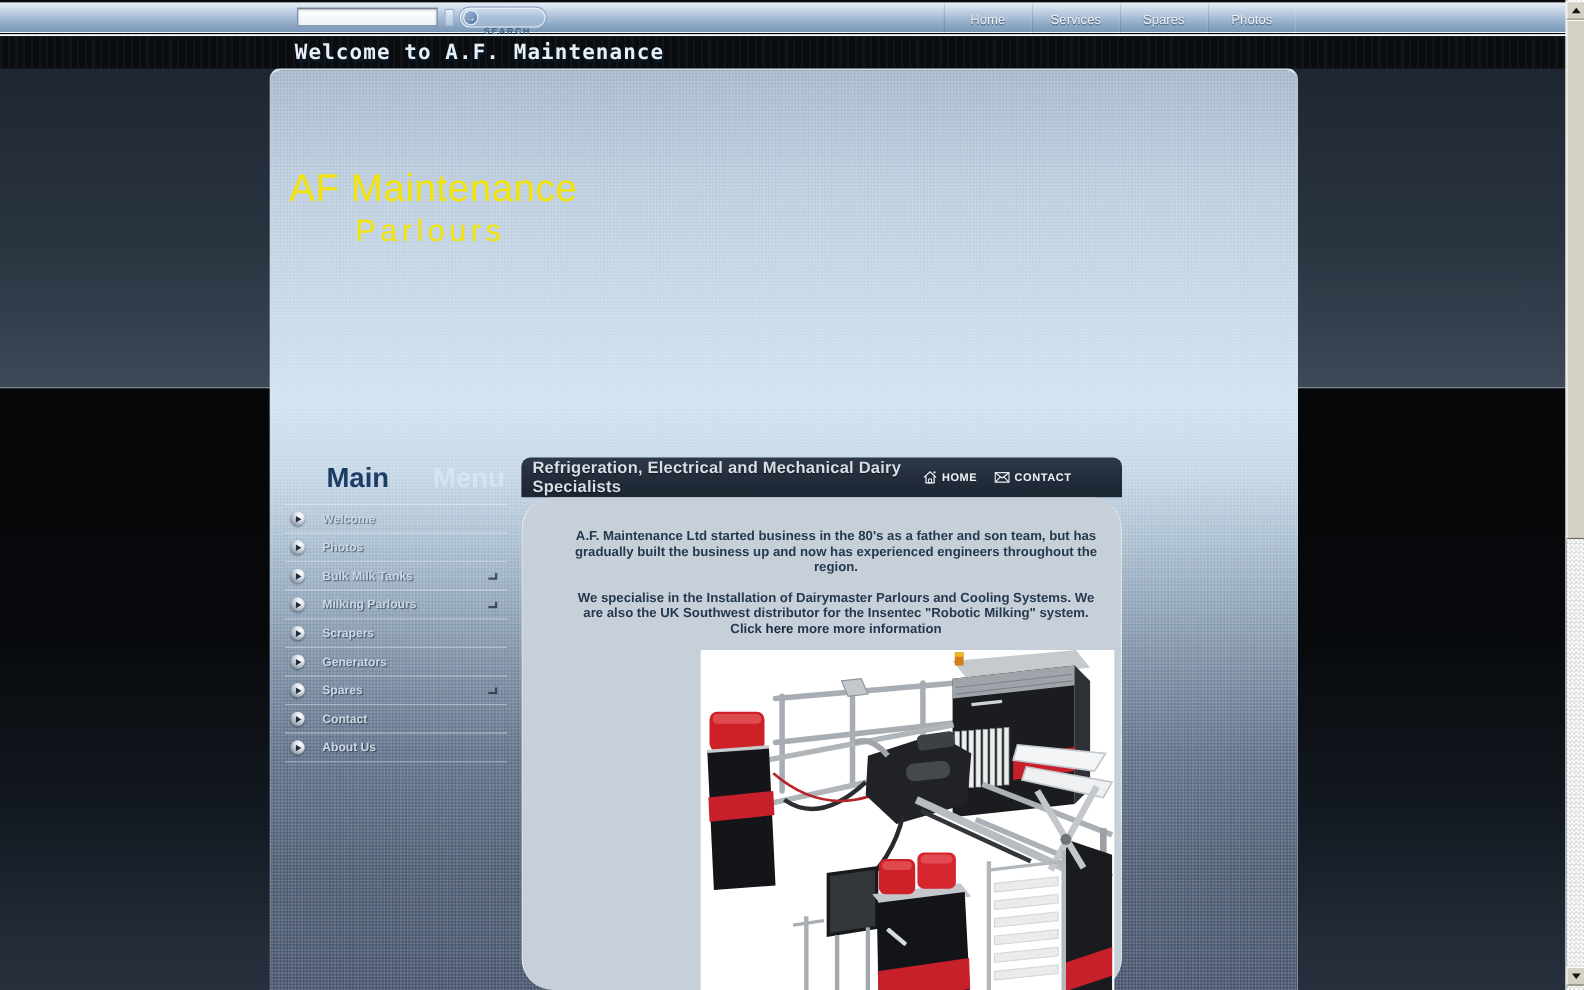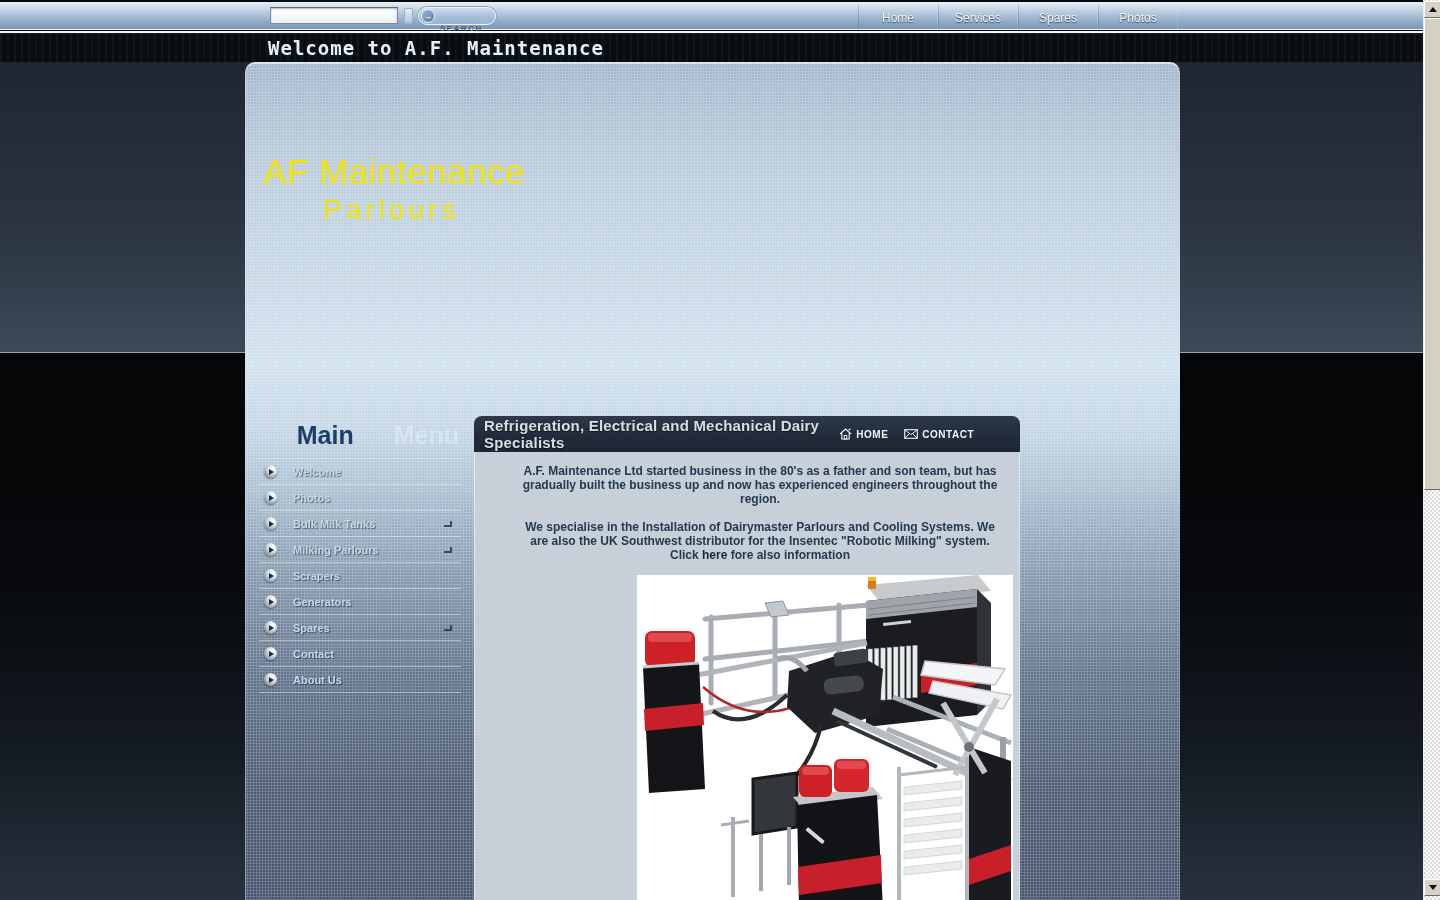--- a/index.html
+++ b/index.html
@@ -131,21 +131,22 @@
   }
   .hdr-link {
     display:flex; align-items:center; gap:4px; margin-left:16px; cursor:pointer;
     color:#f2f5f8; font-size:10px; font-weight:bold; letter-spacing:.5px;
   }
   .hdr-link svg { display:block; }
   .panel-body {
     position:absolute; top:36px; left:0; right:0; bottom:0;
     background:#c7d0d9;
     border-left:1px solid rgba(255,255,255,.55); border-right:1px solid rgba(255,255,255,.45);
-    padding-top:12px;
+    padding-top:28px;
+    border-radius:29px;
   }
   .panel-body p {
     text-align:center; padding:0 14px 0 40px;
     font-size:12px; font-weight:bold; color:#24394f; line-height:14px;
   }
   .panel-body p + p { margin-top:14px; }
   .here-link { cursor:pointer; text-decoration:none; color:#16283c; }
   .machine-box { width:376px; height:333px; margin:13px 0 0 162px; background:#fff; overflow:hidden; }
   
   .scrollbar {
@@ -278,21 +279,21 @@
         <div class="hdr-link">
           <svg width="14" height="10" viewBox="0 0 14 10">
             <rect x="0.7" y="0.7" width="12.6" height="8.6" fill="none" stroke="#f2f5f8" stroke-width="1.1"></rect>
             <path d="M1 1 L7 5.6 L13 1 M1 9 L5.2 4.8 M13 9 L8.8 4.8" fill="none" stroke="#f2f5f8" stroke-width="1"></path>
           </svg>
           <span>CONTACT</span>
         </div>
       </div>
       <div class="panel-body">
         <p>A.F. Maintenance Ltd started business in the 80's as a father and son team, but has gradually built the business up and now has experienced engineers throughout the region.</p>
-        <p><span>We specialise in the Installation of Dairymaster Parlours and Cooling Systems. We are also the UK Southwest distributor for the Insentec "Robotic Milking" system. Click </span><a class="here-link">here</a><span> fore also information</span></p>
+        <p><span>We specialise in the Installation of Dairymaster Parlours and Cooling Systems. We are also the UK Southwest distributor for the Insentec "Robotic Milking" system. Click </span><a class="here-link">here</a><span> more more information</span></p>
         <div class="machine-box">
           <svg viewBox="0 0 376 333" width="376" height="333">
             <rect width="376" height="333" fill="#ffffff"></rect>
 
             <g stroke="#a7adb2" stroke-width="5" fill="none" stroke-linecap="round">
               <path d="M68 44 L232 30"></path>
                 <path d="M68 84 L232 66"></path>
               <path d="M74 42 L74 128"></path>
                 <path d="M138 36 L138 120"></path>
                 <path d="M202 30 L202 112"></path>

